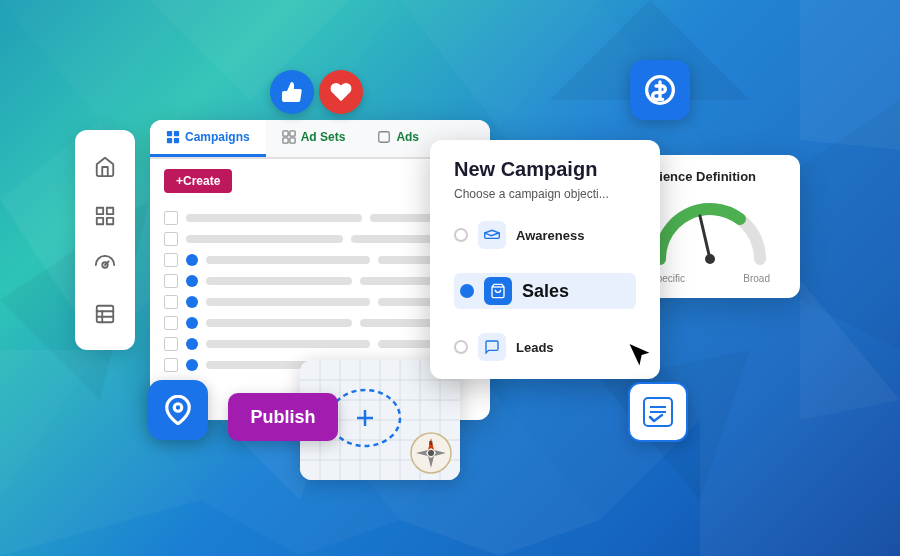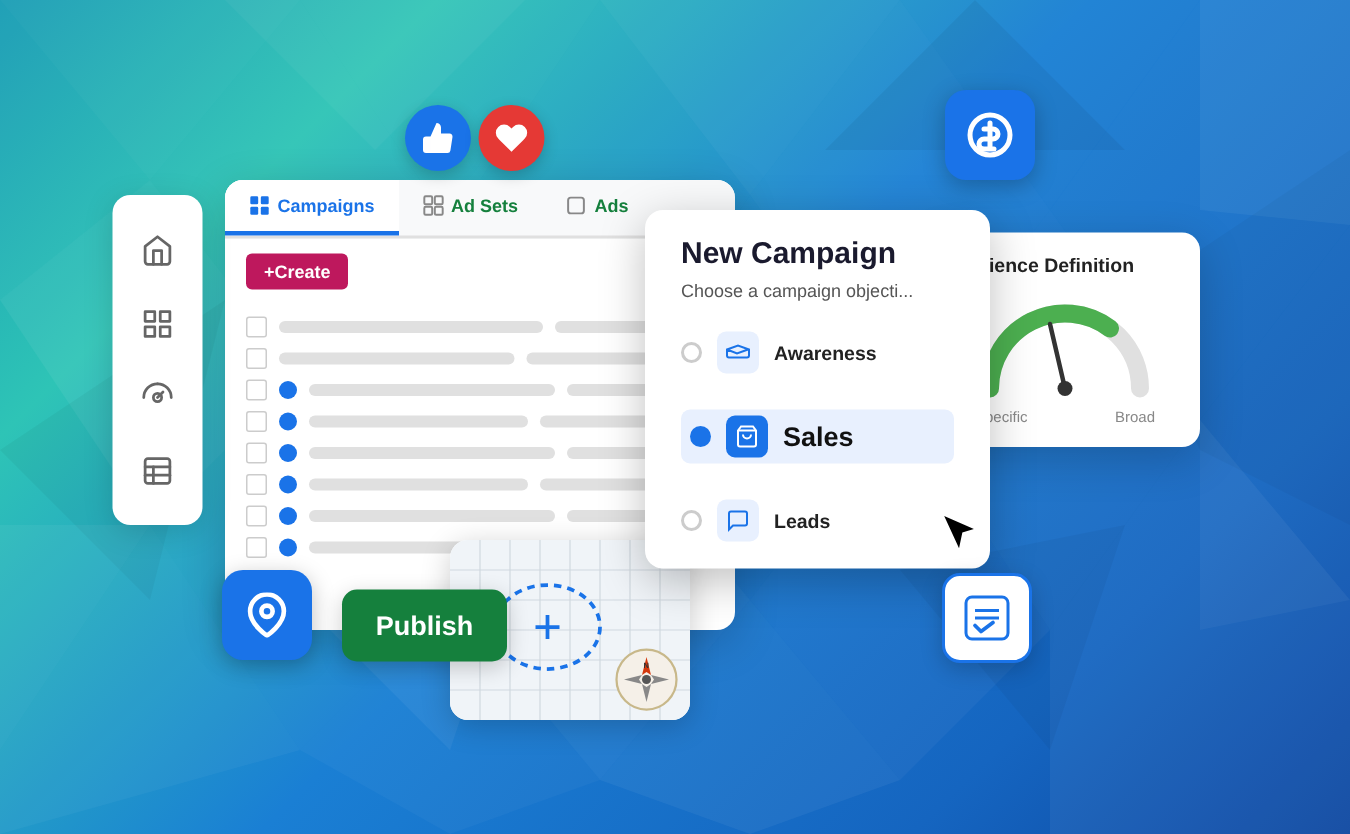--- a/index.html
+++ b/index.html
@@ -317,21 +317,21 @@
       z-index: 25;
     }
 
     
     .publish-btn {
       position: absolute;
       left: 228px;
       top: 393px;
       width: 110px;
       height: 48px;
-      background: #15803d;
+      background: #a21caf;
       border-radius: 10px;
       display: flex;
       align-items: center;
       justify-content: center;
       font-size: 18px;
       font-weight: 800;
       color: white;
       box-shadow: 0 4px 15px rgba(0,0,0,0.2);
       z-index: 25;
       cursor: pointer;

